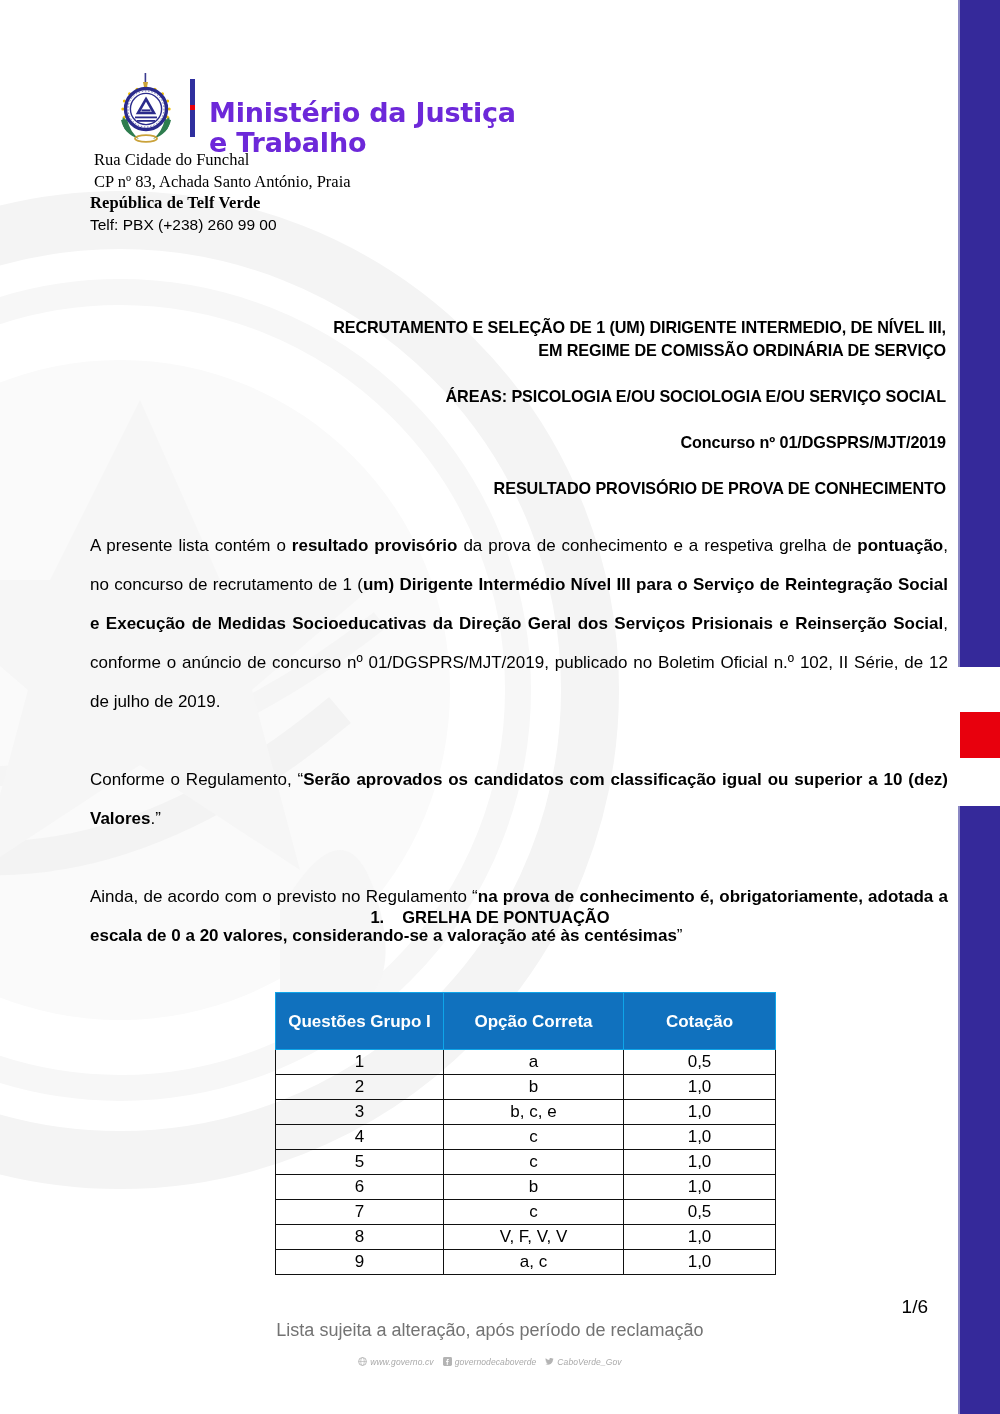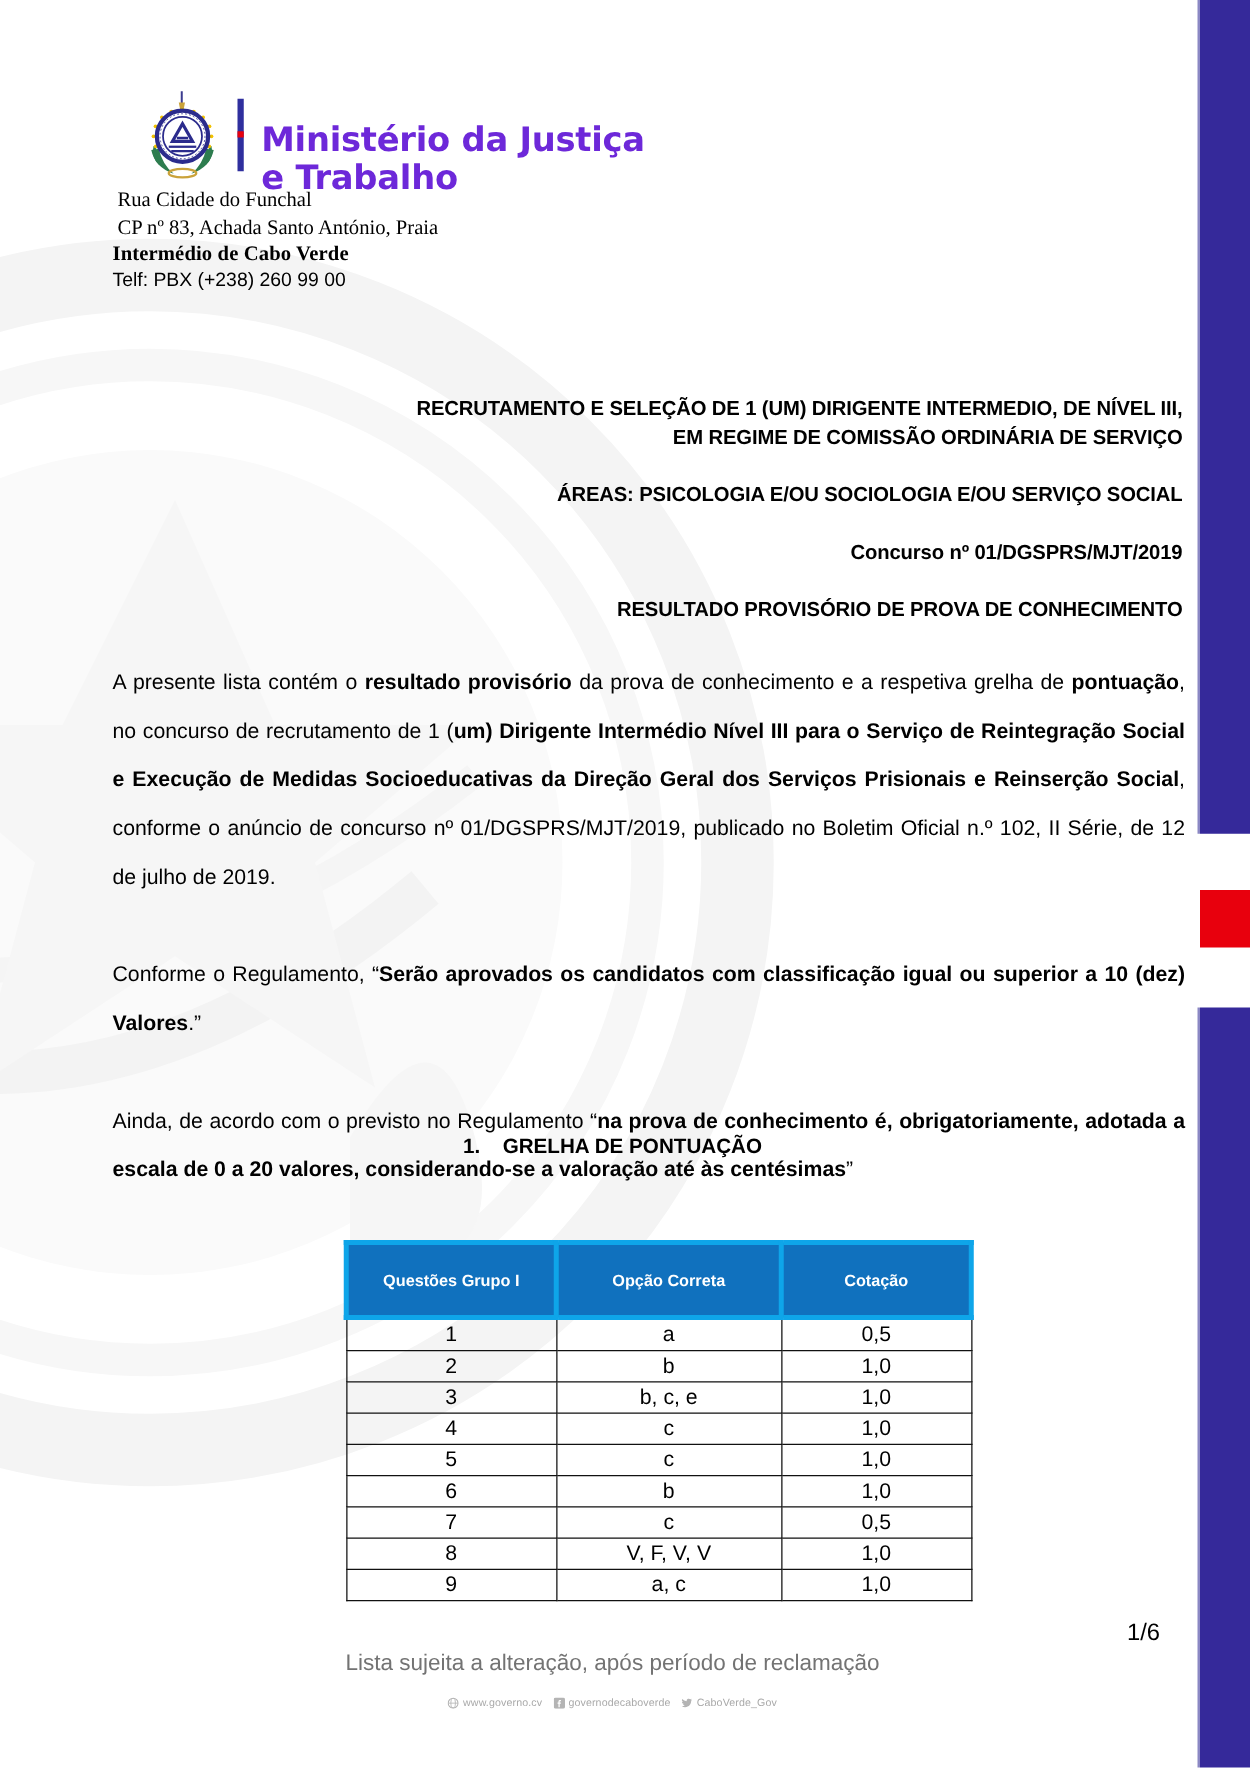--- a/index.html
+++ b/index.html
@@ -94,22 +94,22 @@
   #grid-wrap{position:absolute;left:275px;top:992px;width:500px;}
   table#grelha{
     border-collapse:collapse;width:500px;
     table-layout:fixed;
   }
   table#grelha col.c1{width:168px;}
   table#grelha col.c2{width:180px;}
   table#grelha col.c3{width:152px;}
   table#grelha th{
     background:#1071BE;color:#ffffff;font-weight:bold;
-    font-size:13px;line-height:21px;
-    border:4px solid #0ea5e9;
+    font-size:17px;line-height:21px;
+    border:1px solid #0ea5e9;
     padding:7px 4px;text-align:center;vertical-align:middle;
     height:42px;
   }
   table#grelha td{
     border:1px solid #111111;
     font-size:17px;color:#000;text-align:center;
     padding:1px 4px;height:22px;font-weight:normal;
   }
 
   
@@ -119,21 +119,21 @@
   }
   #footer-note{
     position:absolute;left:90px;top:1320px;width:800px;text-align:center;
     font-size:18px;color:#737373;
   }
   #social{
     position:absolute;left:90px;top:1357px;width:800px;text-align:center;
     font-size:8.5px;color:#a9a9a9;letter-spacing:0.1px;
     display:flex;justify-content:center;align-items:center;gap:9px;
   }
-  #social .s-item{display:inline-flex;align-items:center;gap:3px;}
+  #social .s-item{display:inline-flex;align-items:flex-start;gap:3px;font-style:italic;}
   #social .s-ico{display:inline-block;width:9px;height:9px;line-height:9px;}
   #social .s-ico svg{display:block;width:9px;height:9px;}
 </style>
 </head>
 <body>
 
 <div id="watermark">
   <svg viewBox="0 0 1080 1080" xmlns="http://www.w3.org/2000/svg">
     <defs>
       <path id="wmArc" d="M 540,540 m -398,0 a 398,398 0 1,1 796,0 a 398,398 0 1,1 -796,0"></path>
@@ -206,21 +206,21 @@
     </div>
     <div id="brand-text">
       <div>Ministério da Justiça</div>
       <div>e Trabalho</div>
     </div>
   </div>
 
   <div id="address">
     <div class="serif-r">Rua Cidade do Funchal</div>
     <div class="serif-r">CP nº 83, Achada Santo António, Praia</div>
-    <div class="serif-b">Intermédio de Cabo Verde</div>
+    <div class="serif-b">República de Telf Verde</div>
     <div class="sans-r">Telf: PBX (+238) 260 99 00</div>
   </div>
 
   <div id="titles">
     <div class="t-line">RECRUTAMENTO E SELEÇÃO DE 1 (UM) DIRIGENTE INTERMEDIO, DE NÍVEL III,</div>
     <div class="t-line">EM REGIME DE COMISSÃO ORDINÁRIA DE SERVIÇO</div>
     <div class="t-gap"></div>
     <div class="t-line">ÁREAS: PSICOLOGIA E/OU SOCIOLOGIA E/OU SERVIÇO SOCIAL</div>
     <div class="t-gap"></div>
     <div class="t-line">Concurso nº 01/DGSPRS/MJT/2019</div>

